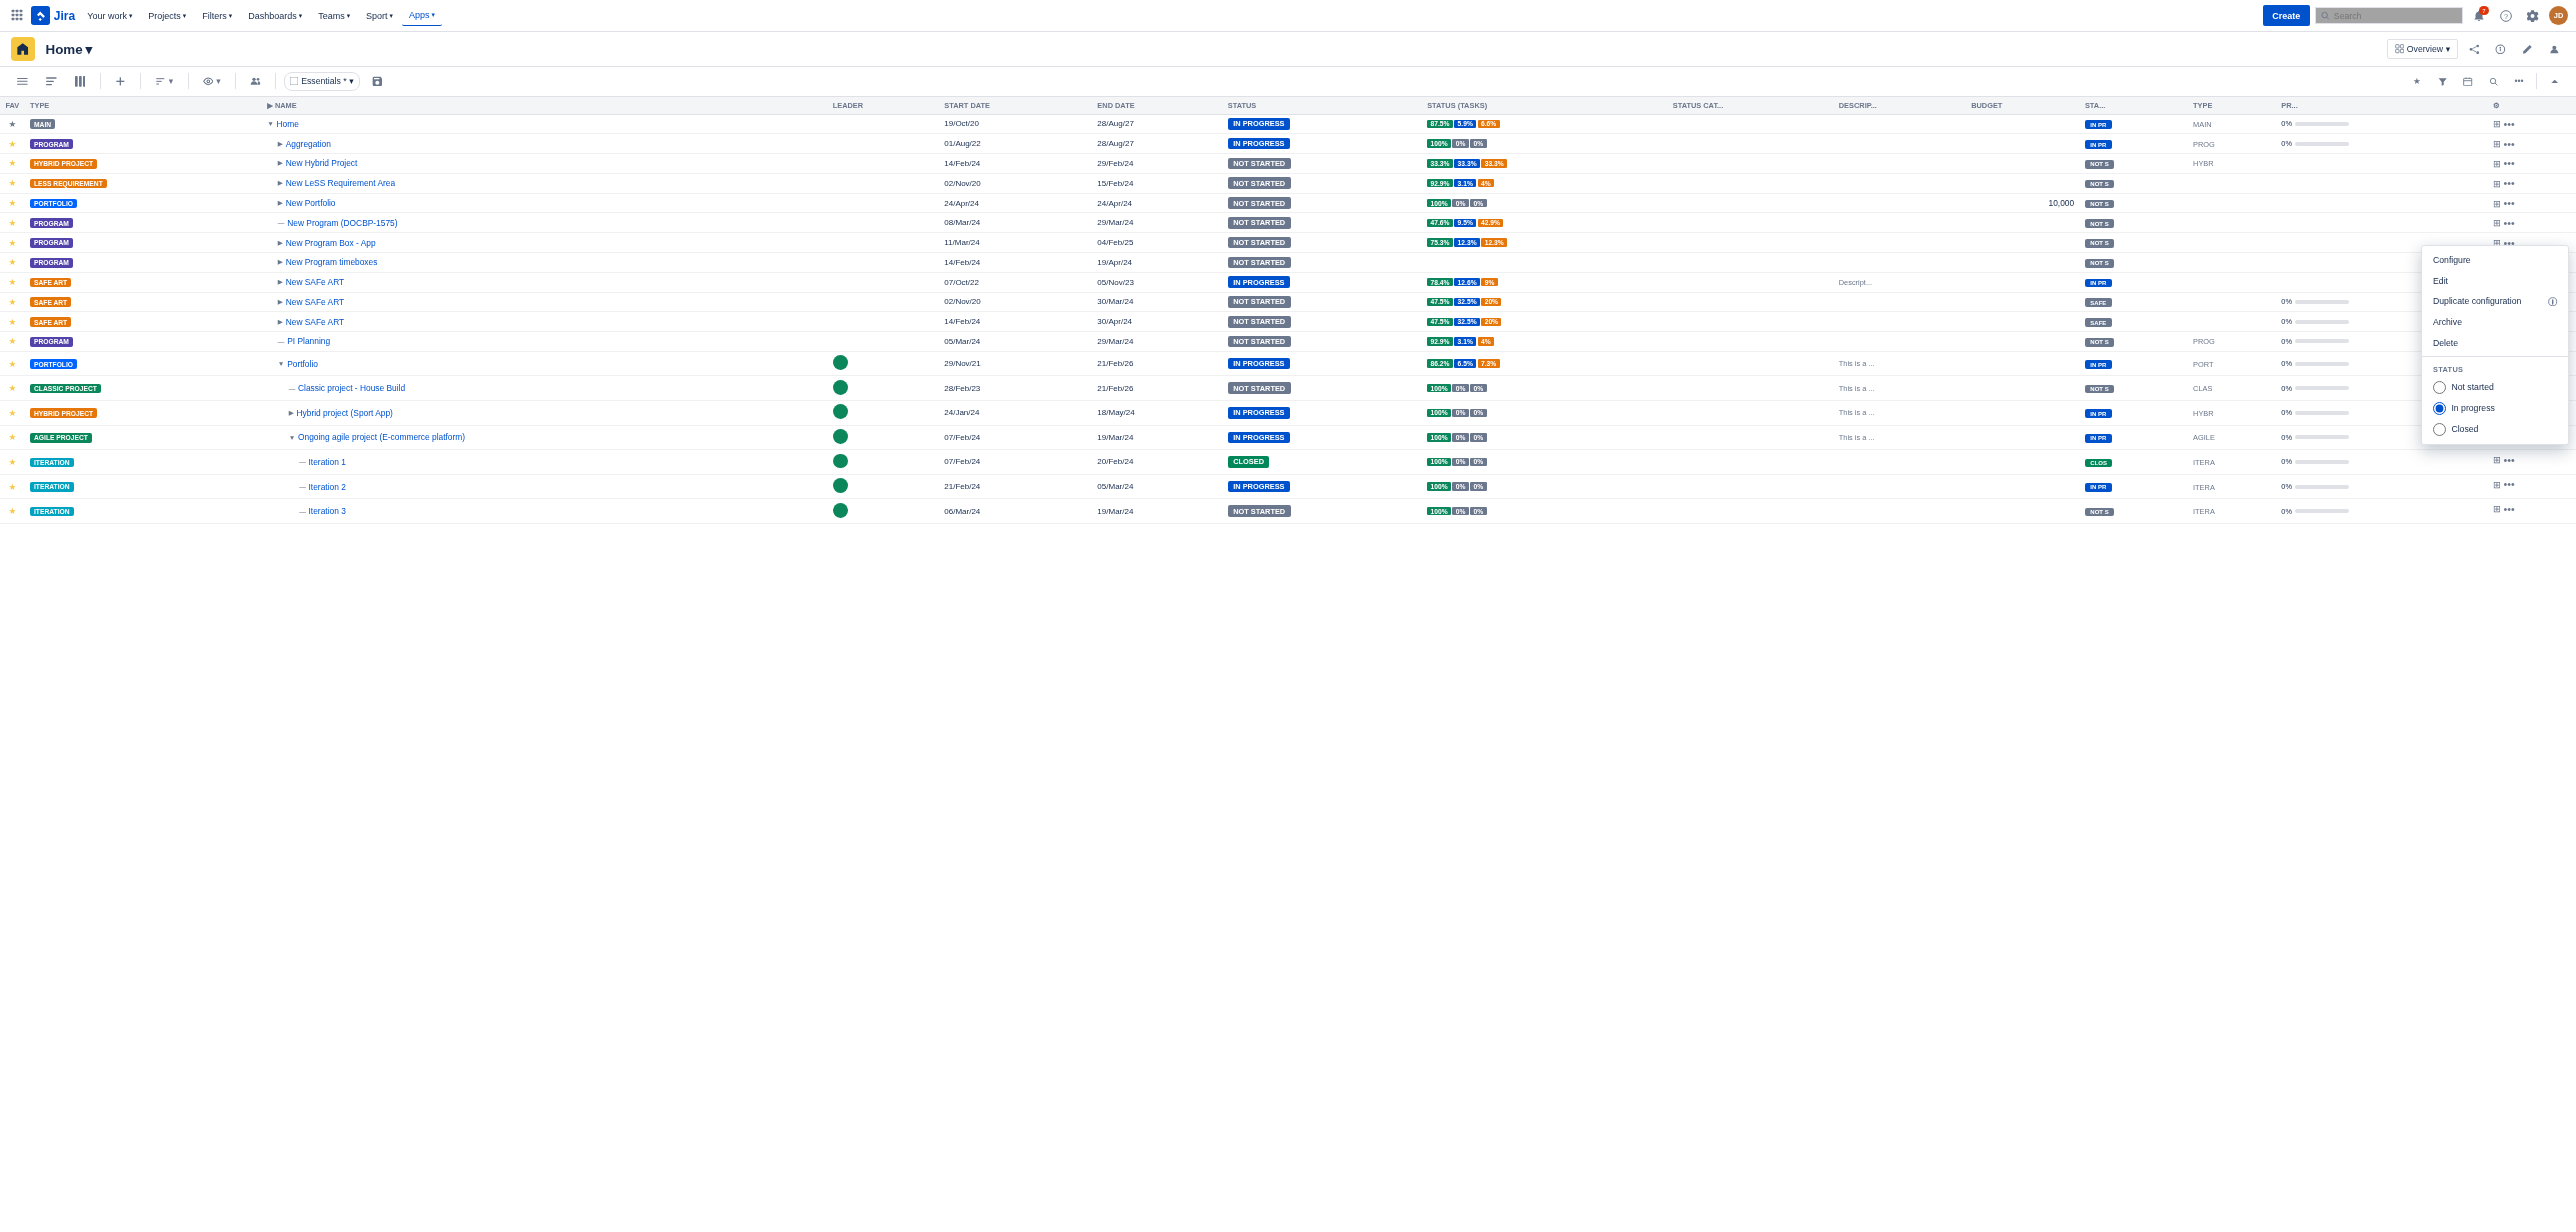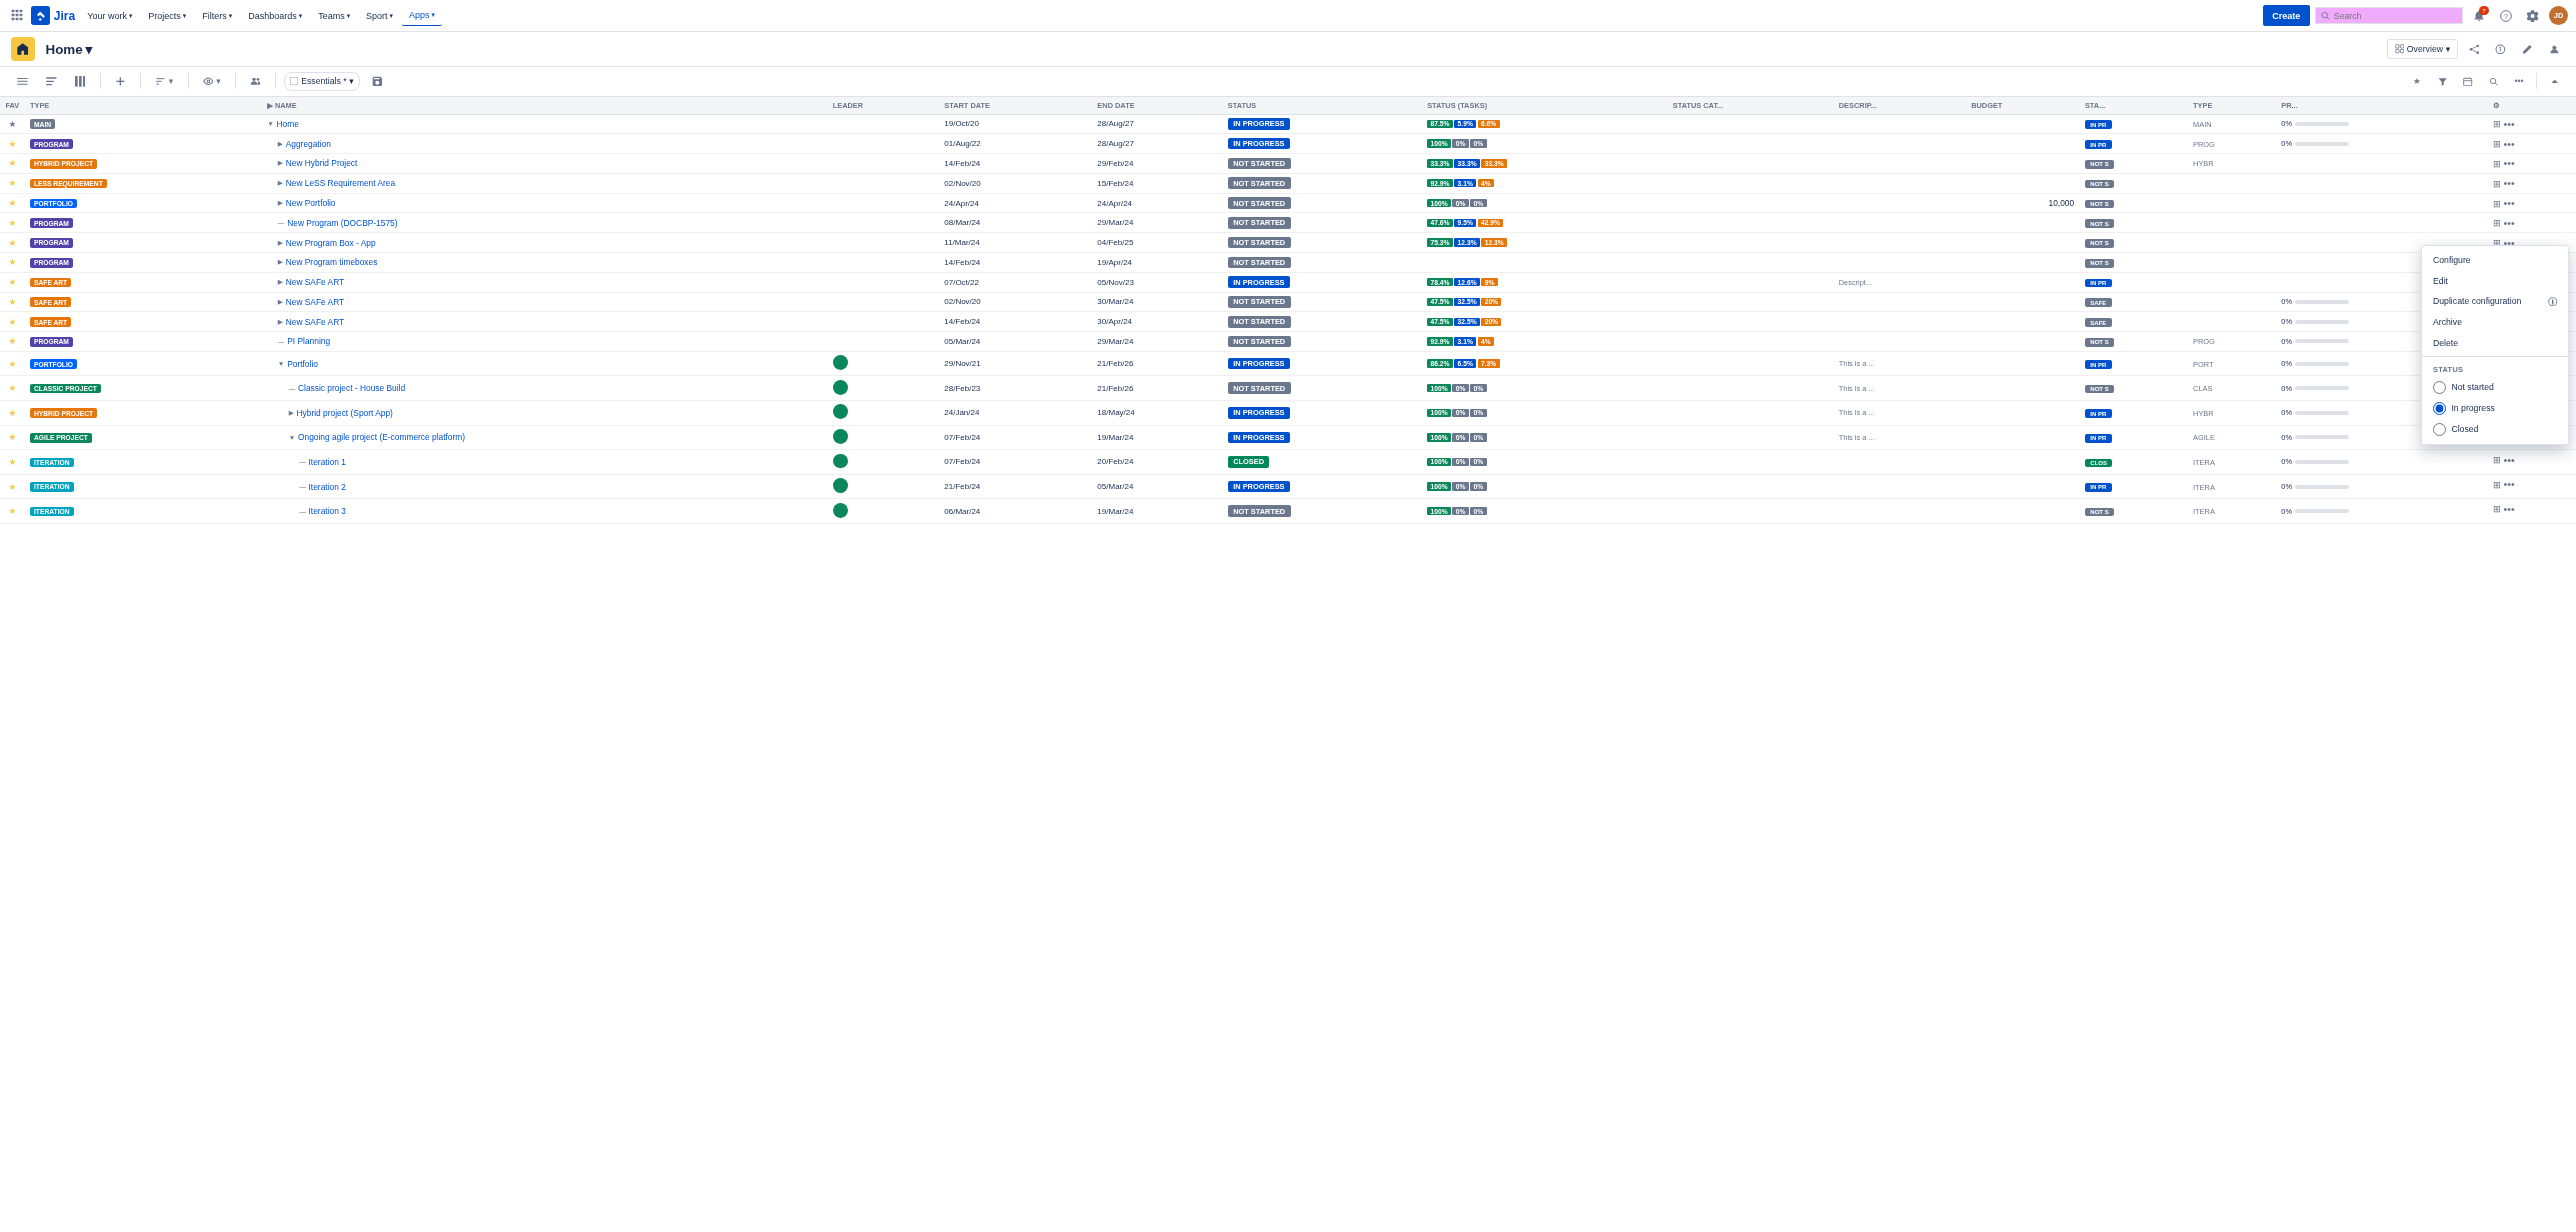--- a/index.html
+++ b/index.html
@@ -14,21 +14,21 @@
     .nav-logo { display: flex; align-items: center; gap: 4px; font-weight: 700; font-size: 12px; color: #0052cc; text-decoration: none; }
     .nav-logo .jira-icon { width: 19px; height: 19px; background: #0052cc; border-radius: 2.7px; display: flex; align-items: center; justify-content: center; }
     .nav-logo .jira-icon svg { fill: white; width: 12px; height: 12px; }
     .nav-grid-icon { cursor: pointer; padding: 2.7px; color: #6b778c; }
     .nav-links { display: flex; align-items: center; gap: 2.7px; flex: 1; }
     .nav-link { padding: 5.4px 6.7px; color: #172b4d; font-size: 9px; cursor: pointer; border-radius: 2px; display: flex; align-items: center; gap: 2px; white-space: nowrap; }
     .nav-link.active { color: #0052cc; border-bottom: 1.3px solid #0052cc; }
     .nav-link .caret { font-size: 6.7px; }
     .create-btn { background: #0052cc; color: #fff; border: none; padding: 5.4px 9.4px; border-radius: 2px; cursor: pointer; font-weight: 600; font-size: 9px; }
     .nav-right { display: flex; align-items: center; gap: 5.4px; margin-left: auto; }
-    .search-box { display: flex; align-items: center; border: 0.7px solid #dfe1e6; border-radius: 0; padding: 2.7px 5.4px; gap: 4px; width: 148px; background: #f0abfc; }
+    .search-box { display: flex; align-items: center; border: 0.7px solid #dfe1e6; border-radius: 0; padding: 2.7px 5.4px; gap: 4px; width: 148px; background: #a3a3a3; }
     .search-box input { border: none; background: transparent; outline: none; font-size: 8.7px; color: #172b4d; width: 100%; }
     .nav-icon-btn { width: 21.5px; height: 21.5px; display: flex; align-items: center; justify-content: center; border-radius: 50%; cursor: pointer; color: #6b778c; position: relative; }
     .badge { position: absolute; top: 1.3px; right: 1.3px; background: #de350b; color: #fff; border-radius: 5.4px; font-size: 6px; min-width: 9.4px; height: 9.4px; display: flex; align-items: center; justify-content: center; padding: 0 2px; }
     .avatar { width: 19px; height: 19px; border-radius: 50%; background: #c1712f; display: flex; align-items: center; justify-content: center; color: #fff; font-size: 7.4px; font-weight: 600; cursor: pointer; }
 
     
     .second-nav {
       display: flex; align-items: center; padding: 0 10.7px; height: 35px;
       border-bottom: 0.7px solid #dfe1e6; gap: 5.4px;
     }

